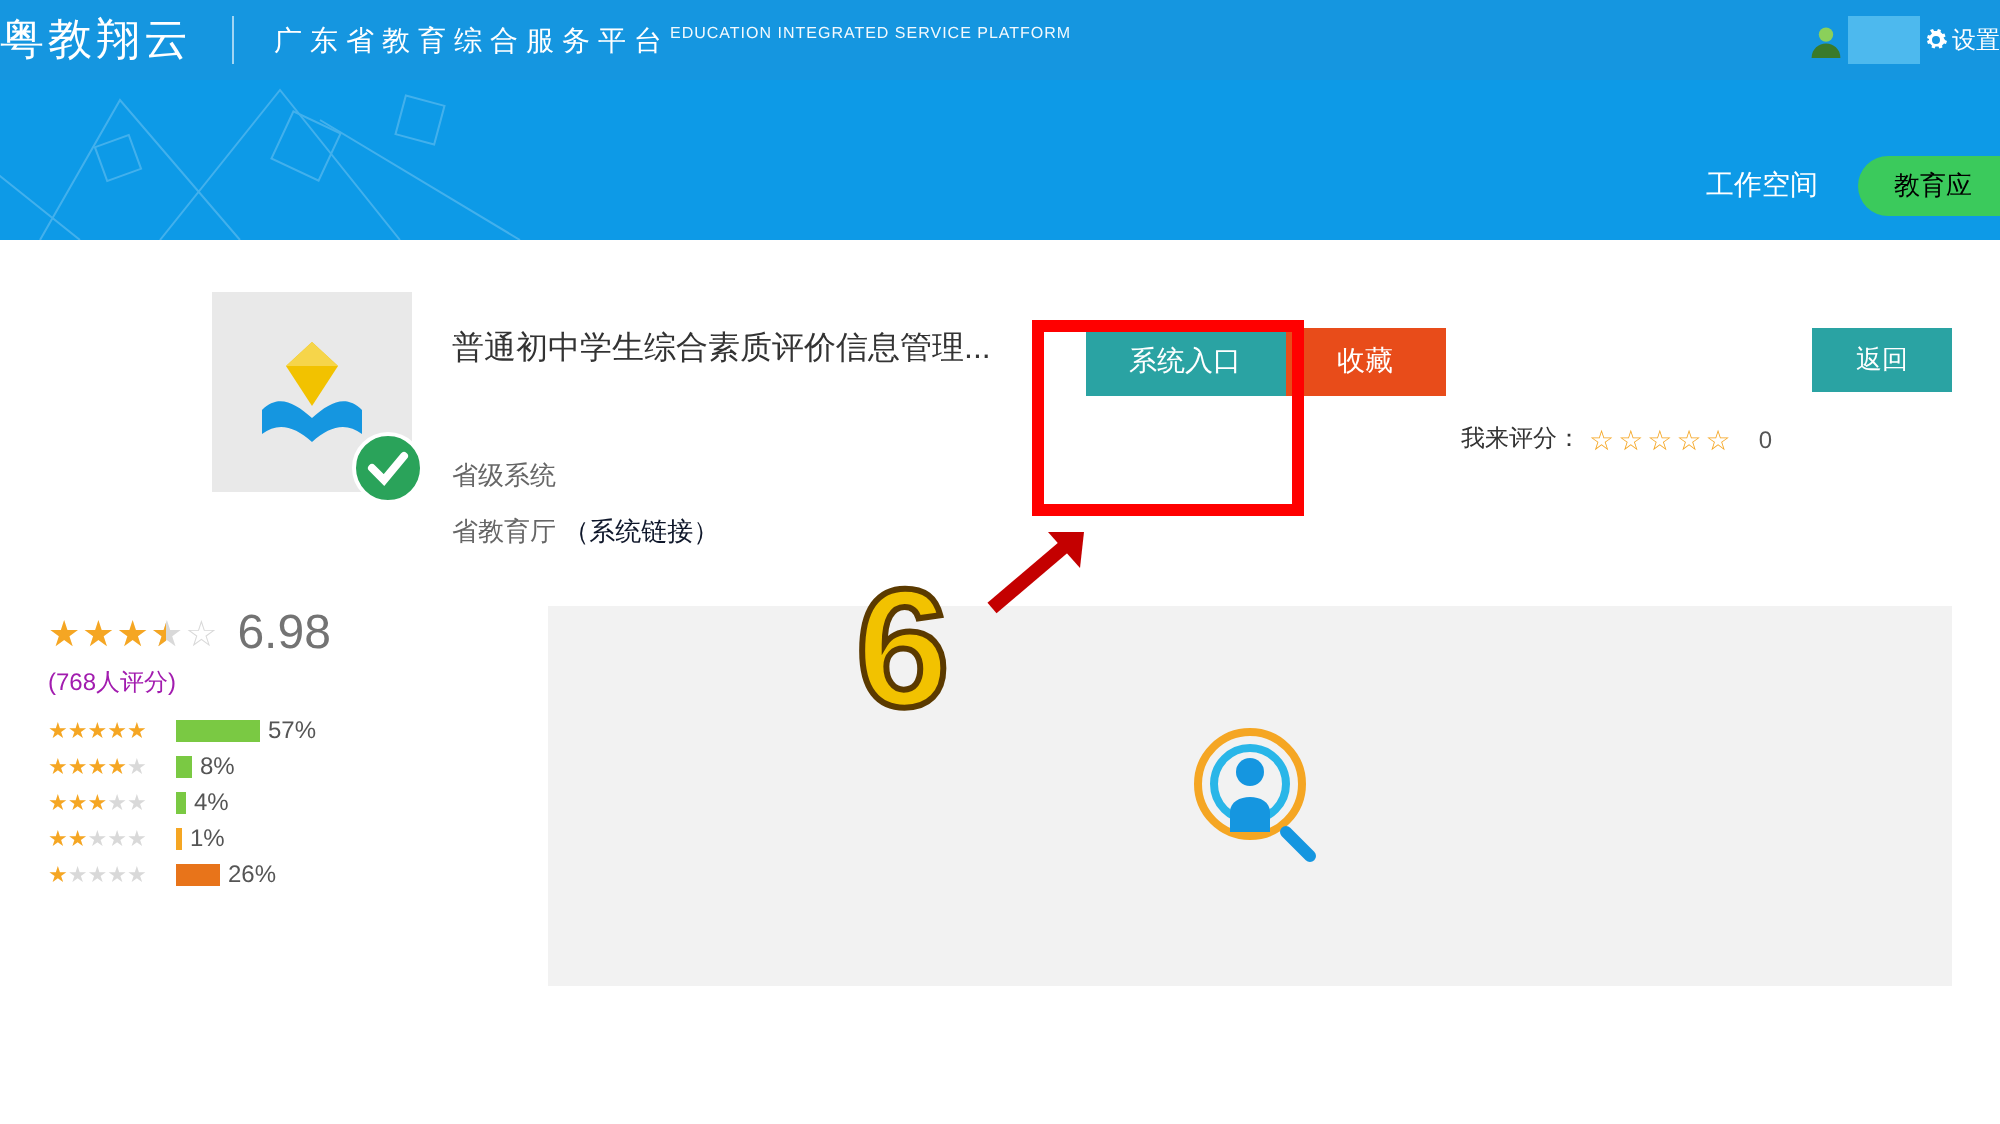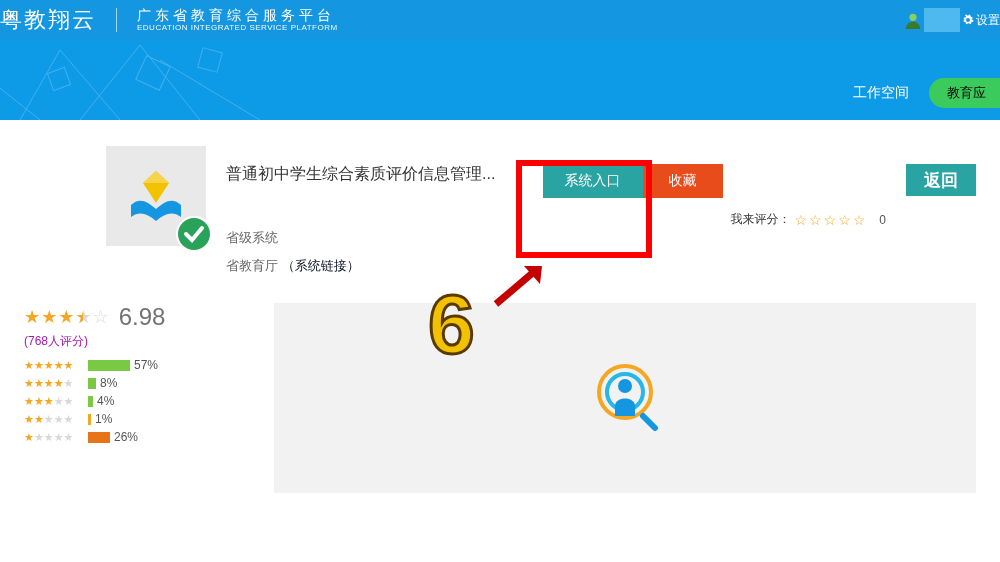--- a/index.html
+++ b/index.html
@@ -2,21 +2,21 @@
 <html><head>
 <meta charset="utf-8">
 <style>
 * { margin: 0; padding: 0; box-sizing: border-box; }
 body { font-family: "Microsoft YaHei", Arial, sans-serif; background: #fff; width: 1000px; height: 562px; overflow: hidden; position: relative; }
 
 .top-bar { background: #1596e0; height: 40px; display: flex; align-items: center; padding: 0 0; color: #fff; }
 .logo-block { display: flex; align-items: center; gap: 10px; }
 .logo-text { font-size: 22px; font-weight: 400; letter-spacing: 2px; }
 .divider { width: 1px; height: 24px; background: rgba(255,255,255,0.6); margin: 0 10px; }
-.sub-logo { display: flex; flex-direction: column; line-height: 1.15; }
+.sub-logo { display: flex; flex-direction: row; line-height: 1.15; }
 .sub-logo-zh { font-size: 14px; letter-spacing: 4px; }
 .sub-logo-en { font-size: 8px; letter-spacing: 0.5px; opacity: 0.95; }
 .top-right { margin-left: auto; display: flex; align-items: center; gap: 2px; font-size: 12px; }
 .avatar-mini { width: 18px; height: 18px; }
 .user-box { width: 36px; height: 24px; background: #4db9ee; }
 .settings-link { color: #fff; display: flex; align-items: center; gap: 2px; }
 
 .banner { height: 80px; background: #0d9ae7; position: relative; overflow: hidden; }
 .banner-pattern { position: absolute; inset: 0; opacity: 0.22; }
 .banner-nav { position: absolute; right: 0; bottom: 12px; display: flex; align-items: center; gap: 20px; padding-right: 0; }
@@ -37,21 +37,21 @@
 .action-cluster { position: relative; display: flex; gap: 8px; padding-top: 18px; flex-shrink: 0; }
 .btn-row { display: flex; }
 .btn-enter { background: #2aa3a3; color: #fff; width: 100px; height: 34px; display: flex; align-items: center; justify-content: center; font-size: 14px; }
 .btn-fav { background: #e84c1a; color: #fff; width: 80px; height: 34px; display: flex; align-items: center; justify-content: center; font-size: 14px; }
 .rating-row { display: flex; align-items: center; font-size: 12px; color: #333; gap: 4px; }
 .stars { display: flex; gap: 2px; }
 .star { color: #f5a623; font-size: 14px; }
 .count0 { margin-left: 10px; color: #555; }
 
 .back-btn-col { margin-left: auto; padding-top: 18px; }
-.btn-back { background: #2aa3a3; color: #fff; width: 70px; height: 32px; display: flex; align-items: center; justify-content: center; font-size: 17px; font-weight: bold; }
+.btn-back { background: #2aa3a3; color: #fff; width: 70px; height: 32px; display: flex; align-items: center; justify-content: center; font-size: 13px; }
 
 .redbox { position: absolute; border: 6px solid #f00; width: 136px; height: 98px; left: 516px; top: 160px; z-index: 50; pointer-events: none; }
 
 .annot-6 { position: absolute; left: 428px; top: 276px; font-size: 84px; font-weight: 700; color: #f2c200; -webkit-text-stroke: 3px #5b3a00; z-index: 51; pointer-events: none; }
 .annot-arrow { position: absolute; left: 490px; top: 260px; z-index: 51; pointer-events: none; }
 
 .lower { display: flex; margin-top: 28px; padding: 0 24px; }
 .rating-panel { width: 220px; flex-shrink: 0; }
 .rating-head { display: flex; align-items: center; gap: 6px; }
 .rating-big-stars { display: flex; gap: 1px; }

